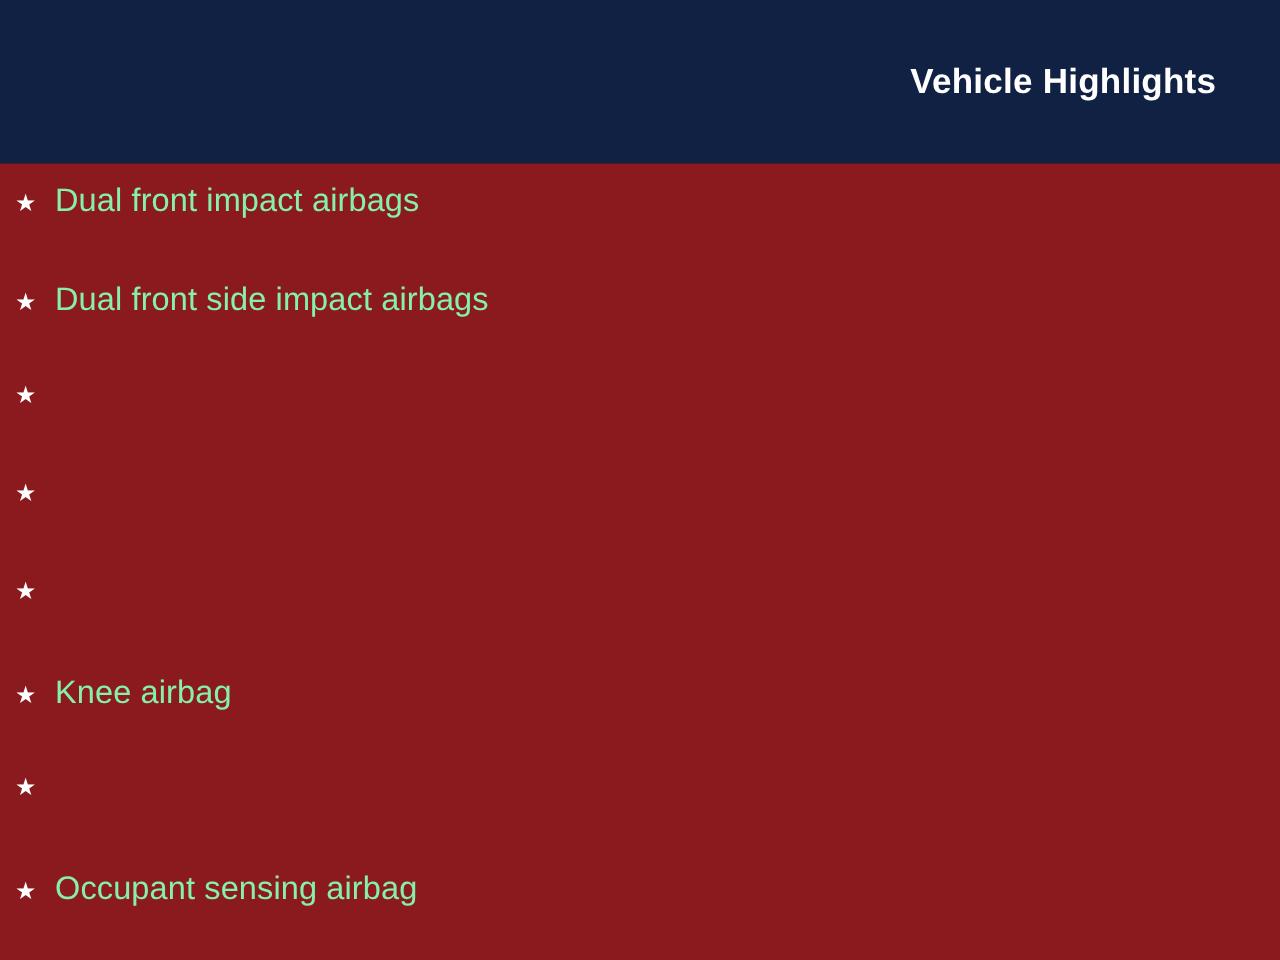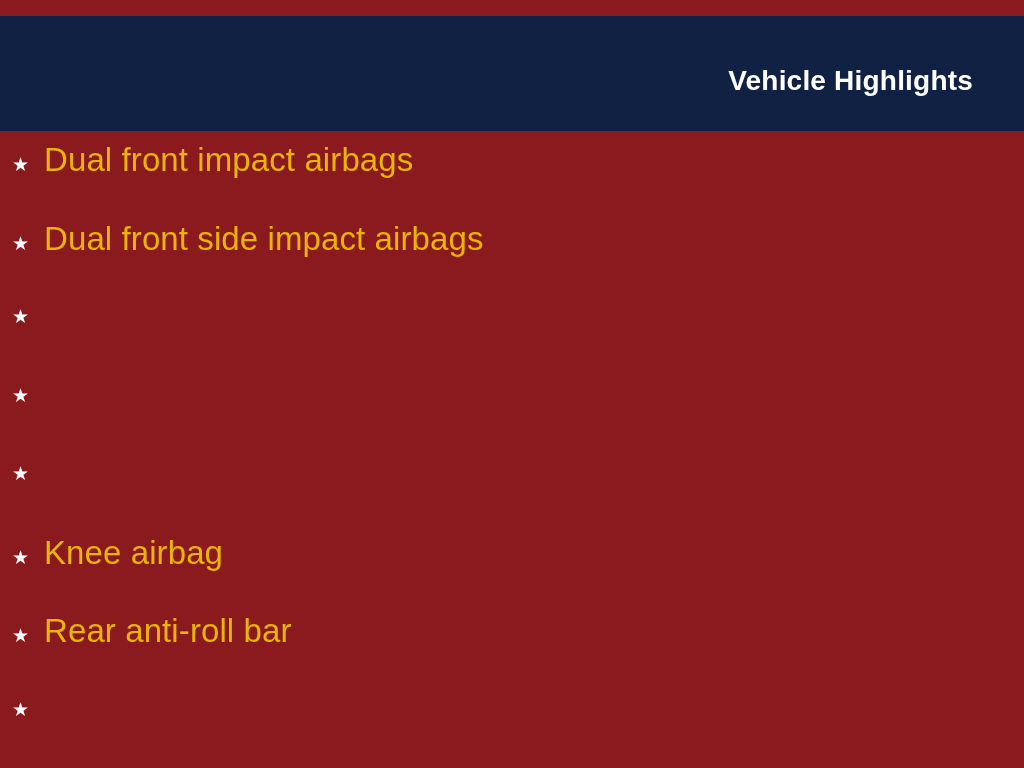--- a/index.html
+++ b/index.html
@@ -20,21 +20,21 @@
     width: 1024px;
     height: 768px;
     background: #8a1a1e;
     overflow: hidden;
   }
 
   
   .header-band {
     position: absolute;
     left: 0;
-    top: 16px;
+    top: 0;
     width: 1024px;
     height: 131px;
     background: #102144;
     box-sizing: border-box;
   }
 
   .header-title {
     position: absolute;
     right: 51px;
     top: 48px;
@@ -88,23 +88,23 @@
     font-size: 19px;
     line-height: 30px;
     color: #ffffff;
     text-align: left;
     user-select: none;
   }
 
   .feature-label {
     flex: 0 1 auto;
     font-family: "Liberation Sans", sans-serif;
-    font-size: 33px;
+    font-size: 26px;
     line-height: 30px;
-    color: #eab308;
+    color: #86efac;
     white-space: nowrap;
     letter-spacing: 0.1px;
   }
 </style>
 </head>
 <body>
 
 <div class="slide">
 
   <div class="header-band">
@@ -136,23 +136,23 @@
         <span class="bullet-star">★</span>
       </li>
 
       <li class="feature-item">
         <span class="bullet-star">★</span>
         <span class="feature-label">Knee airbag</span>
       </li>
 
       <li class="feature-item">
         <span class="bullet-star">★</span>
-        <span class="feature-label">Rear anti-roll bar</span>
       </li>
 
       <li class="feature-item">
         <span class="bullet-star">★</span>
+        <span class="feature-label">Occupant sensing airbag</span>
       </li>
 
     </ul>
   </div>
 
 </div>
 
 </body></html>

